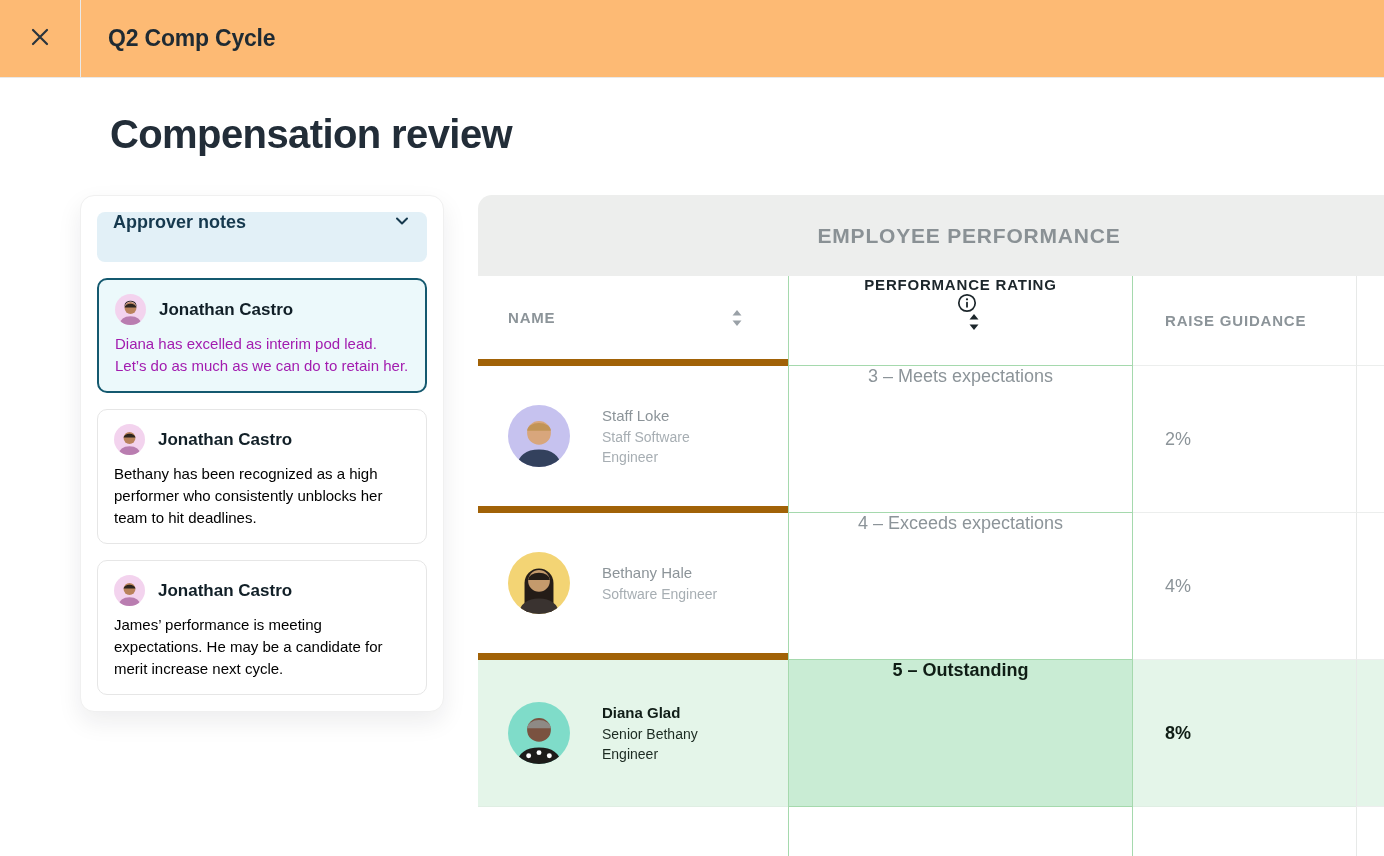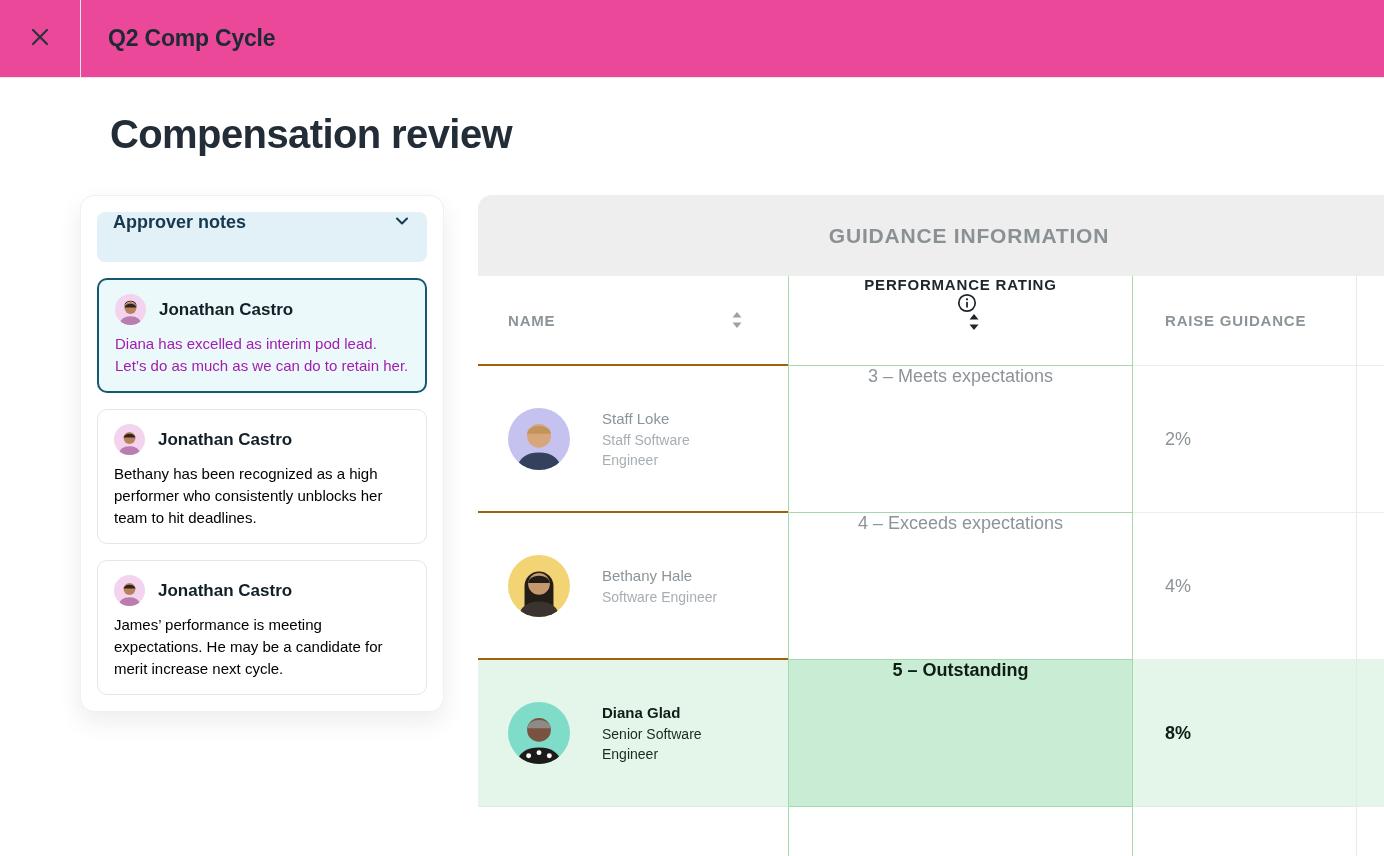--- a/index.html
+++ b/index.html
@@ -2,21 +2,21 @@
 <html><head>
 <meta charset="utf-8">
 <style>
   * { margin:0; padding:0; box-sizing:border-box; }
   html,body { width:1384px; height:856px; overflow:hidden; background:#fff;
               font-family:"Liberation Sans", sans-serif; }
   #stage { position:relative; width:1384px; height:856px; background:#fff; }
 
   
   .topbar { position:absolute; left:0; top:0; width:1384px; height:78px;
-            background:#ec4899; border-bottom:1px solid #e9e9e9; display:flex; align-items:center; }
+            background:#fdba74; border-bottom:1px solid #e9e9e9; display:flex; align-items:center; }
   .close-box { width:81px; height:78px; border-right:1px solid #e9e9e9;
                display:flex; align-items:center; justify-content:center; cursor:pointer; }
   .topbar-title { margin-left:27px; font-size:23px; font-weight:700; color:#1e2a33; letter-spacing:-0.2px; }
 
   
   .page-title { position:absolute; left:110px; top:112px; font-size:40px; font-weight:700;
                 color:#222d38; letter-spacing:-0.6px; }
 
   
   .sidebar { position:absolute; left:80px; top:195px; width:364px;
@@ -45,21 +45,21 @@
   
   .table-wrap { position:absolute; left:478px; top:195px; width:906px; height:661px; overflow:hidden; }
   .table-inner { position:absolute; left:0; top:0; width:982px; }
   .group-header { height:81px; background:#edeeed; border-top-left-radius:14px;
                   display:flex; align-items:center; justify-content:center; }
   .group-header span { font-size:21px; font-weight:600; color:#8a9195; letter-spacing:0.8px; }
 
   .trow { display:flex; width:982px; }
   .cell { height:100%; }
   .c-name  { width:310px; display:flex; align-items:center; padding:0 45px 0 30px;
-             border-bottom:2px solid #a16207; }
+             border-bottom:7px solid #a16207; }
   .c-rating{ width:345px; display:flex; align-items:center; padding:0 28px;
              border-left:1px solid #a5d9ad; border-right:1px solid #a5d9ad;
              border-bottom:1px solid #a5d9ad;flex-direction:column; }
   .c-raise { width:223px; display:flex; align-items:center; padding:0 32px;
              border-bottom:1px solid #eceeed; }
   .c-ghost { width:104px; border-left:1px solid #e7e9e8; border-bottom:1px solid #eceeed; }
 
   .head-row { height:90px; background:#fff; }
   .head-label { font-size:15px; font-weight:600; color:#8c9499; letter-spacing:0.8px; }
   .head-label.dark { color:#1c262b; font-weight:700; }
@@ -157,21 +157,21 @@
         <span class="note-author">Jonathan Castro</span>
       </div>
       <div class="note-text">James’ performance is meeting expectations. He may be a candidate for merit increase next cycle.</div>
     </div>
   </div>
 
   <div class="table-wrap">
     <div class="table-inner">
 
       <div class="group-header">
-        <span>GUIDANCE INFORMATION</span>
+        <span>EMPLOYEE PERFORMANCE</span>
       </div>
 
       <div class="trow head-row">
         <div class="cell c-name">
           <span class="head-label">NAME</span>
           <span class="sort-icon">
             <svg width="12" height="18" viewBox="0 0 12 18">
                 <path d="M6 1 L10.5 6.5 H1.5 Z" fill="#9aa1a7"></path>
                 <path d="M6 17 L1.5 11.5 H10.5 Z" fill="#9aa1a7"></path>
               </svg>
@@ -261,21 +261,21 @@
                   <path d="M8 60 q3 -16 22 -16 t22 16 z" fill="#1d1b19"></path>
                   <circle cx="20" cy="52" r="2.4" fill="#fff"></circle>
                   <circle cx="30" cy="49" r="2.4" fill="#fff"></circle>
                   <circle cx="40" cy="52" r="2.4" fill="#fff"></circle>
                   <circle cx="30" cy="27" r="11.5" fill="#7a5240"></circle>
                   <path d="M18.5 25.5 a11.5 8 0 0 1 23 0" fill="#8e8a85"></path>
                 </svg>
             </span>
             <div>
               <div class="emp-name">Diana Glad</div>
-              <div class="emp-title">Senior Software Engineer</div>
+              <div class="emp-title">Senior Bethany Engineer</div>
             </div>
           </div>
         </div>
         <div class="cell c-rating">
           <span class="rating-text">5 – Outstanding</span>
         </div>
         <div class="cell c-raise">
           <span class="raise-text">8%</span>
         </div>
         <div class="cell c-ghost"></div>

